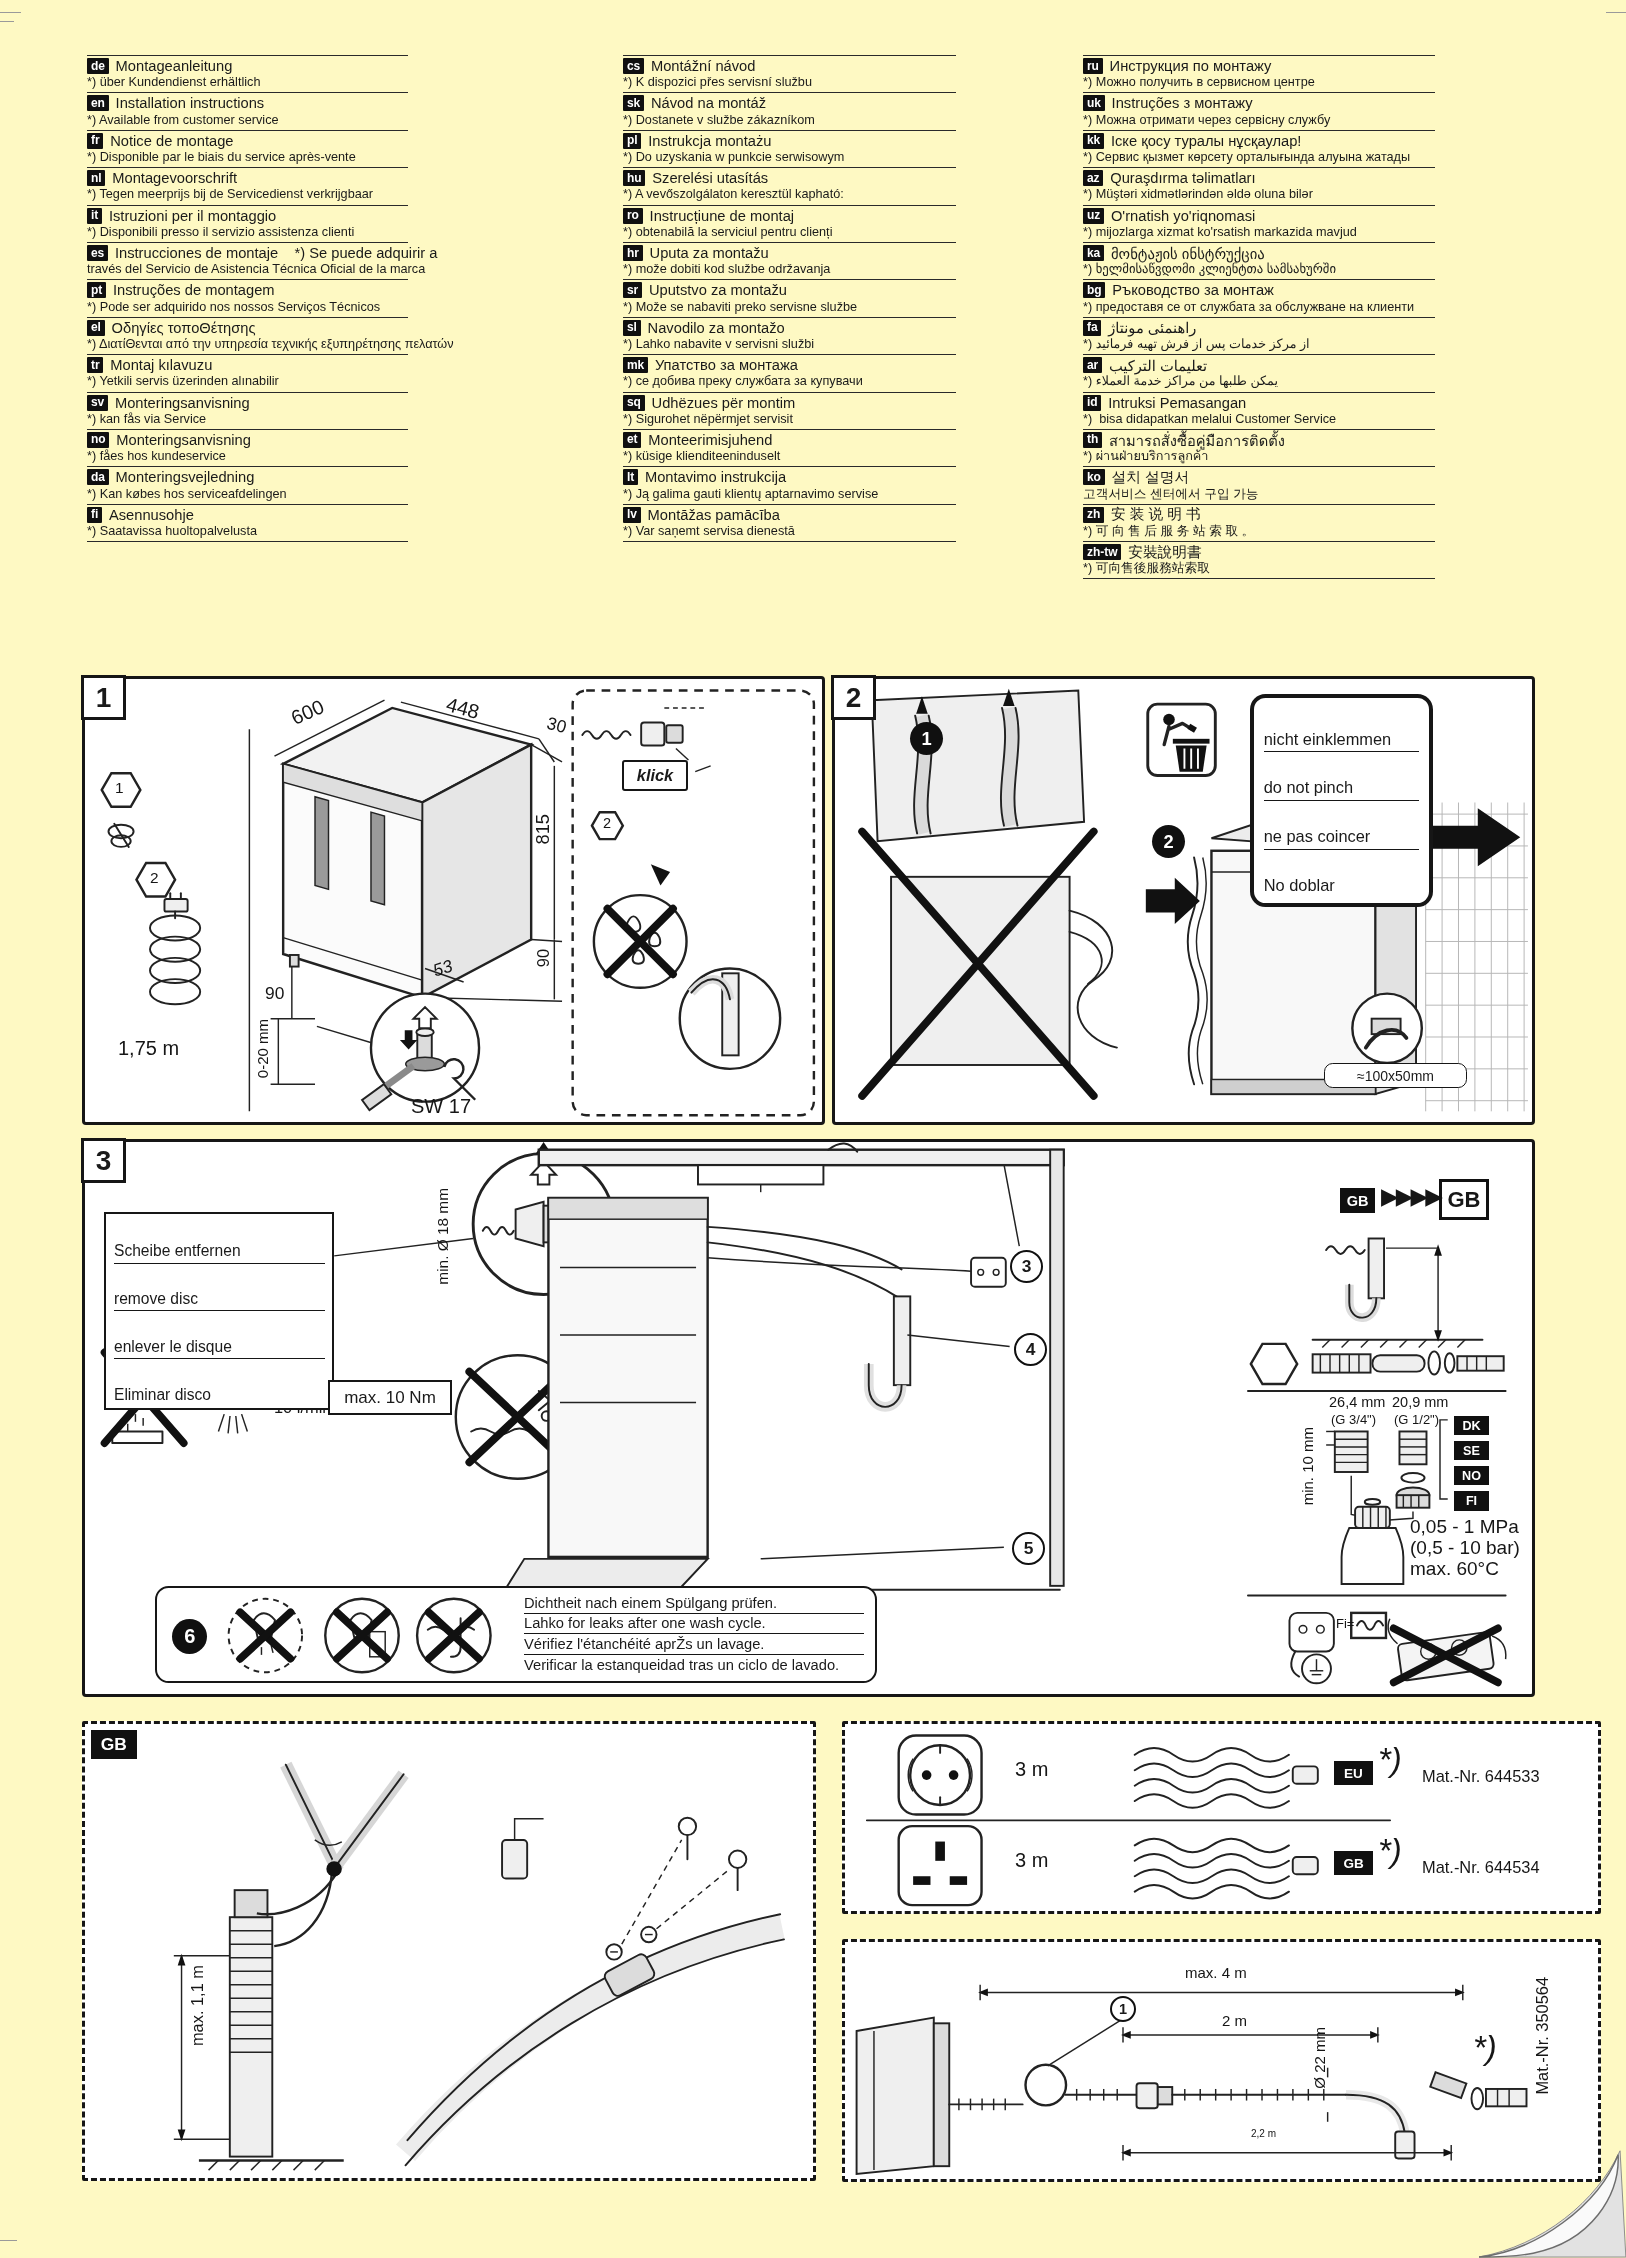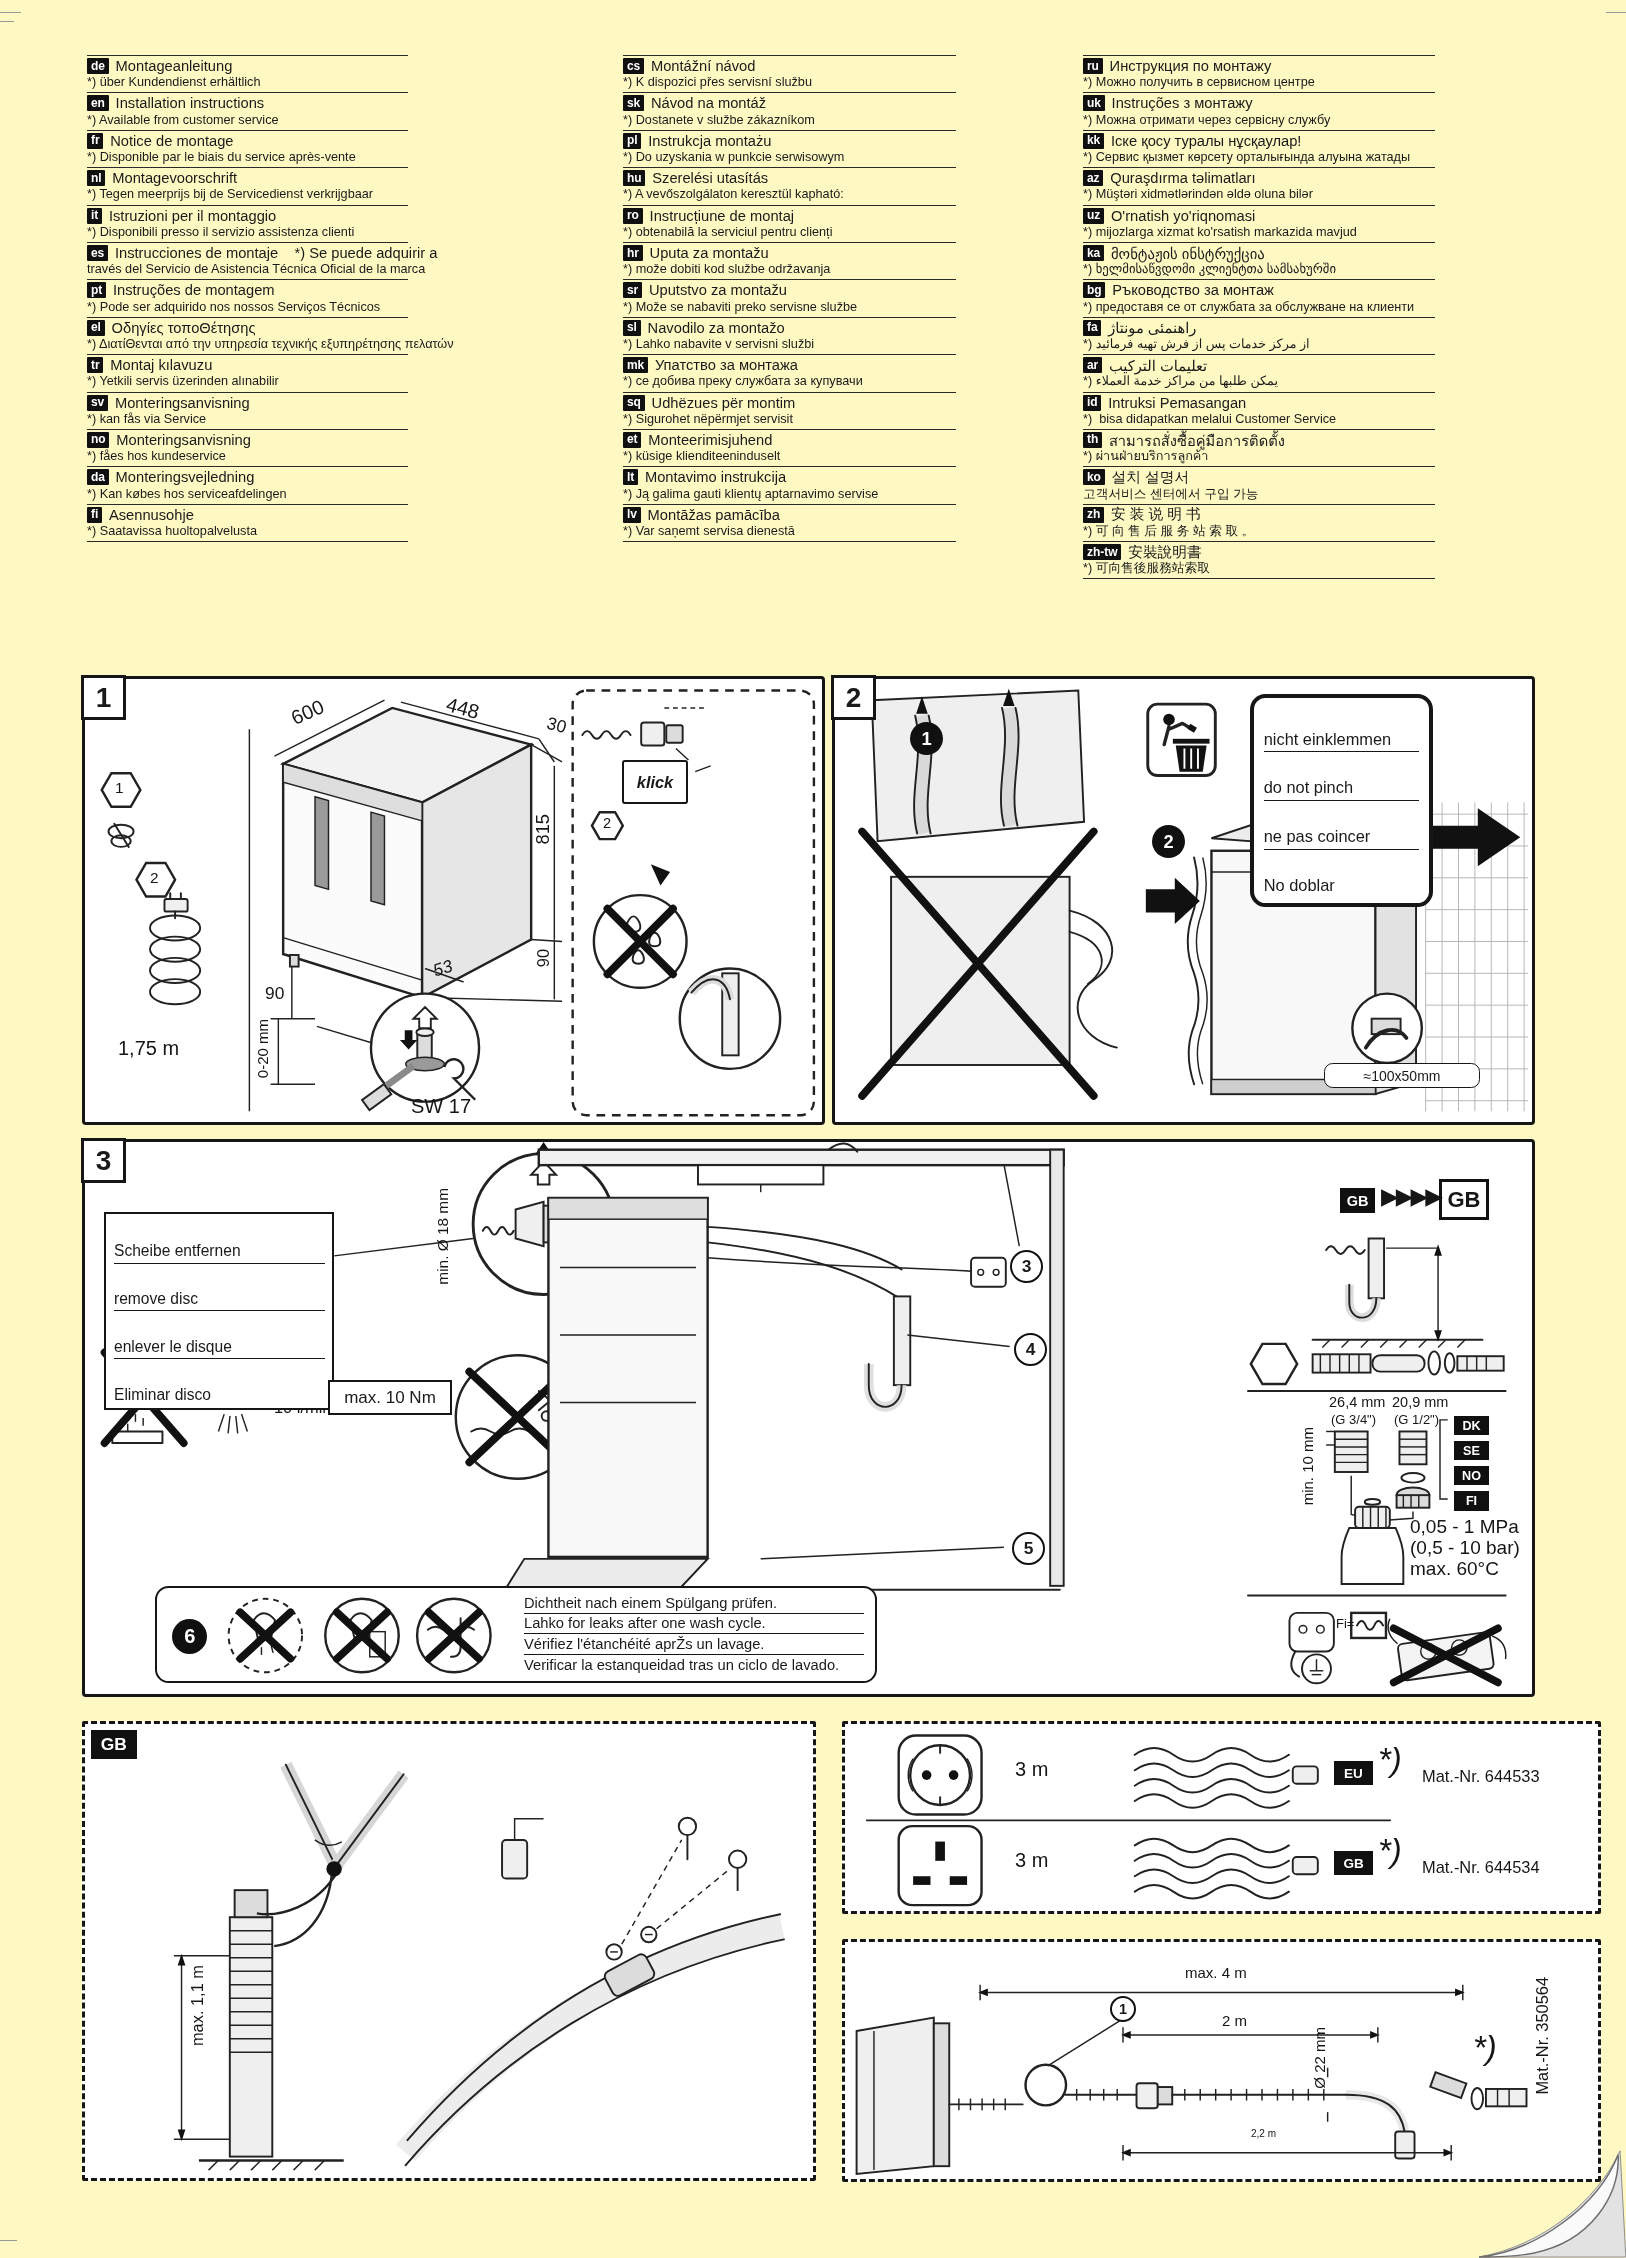--- a/index.html
+++ b/index.html
@@ -472,21 +472,21 @@
     <div class="txt vert" style="left:448px;top:135px;font-size:18.3px">815</div>
     <div class="txt vert" style="left:450px;top:270px;font-size:16.4px">90</div>
     <div class="txt" style="left:180px;top:305px;font-size:17.4px">90</div>
     <div class="txt" style="left:348px;top:280px;font-size:17.4px;font-style:italic;transform:rotate(-18deg)">53</div>
     <div class="txt vert" style="left:170px;top:340px;font-size:15px">0-20 mm</div>
     <div class="txt" style="left:326px;top:417px;font-size:20px">SW 17</div>
     <div class="txt" style="left:33px;top:359px;font-size:20px">1,75 m</div>
     <div class="txt" style="left:30px;top:101px;font-size:15.4px">1</div>
     <div class="txt" style="left:65px;top:191px;font-size:15.4px">2</div>
     <div class="txt" style="left:518px;top:137px;font-size:14.5px">2</div>
-    <div class="klick-box" style="left:537px;top:81px;width:66px;height:44px">
+    <div class="klick-box" style="left:537px;top:81px;width:66px;height:31px">
         <span>klick</span>
       </div>
   </section>
 
   <section class="panel" style="left:832px;top:676px;width:703px;height:449px">
     <div class="panel-num">2</div>
     <svg width="695" height="441" viewBox="0 0 720 457">
 
       <polygon class="fg" points="38,22 252,12 258,148 44,168"></polygon>
       <path d="M 92,160 C 82,120 100,80 90,38" style="stroke:#dadada;stroke-width:14;fill:none"></path>
@@ -550,21 +550,21 @@
     </svg>
     <div class="step-dot" style="left:75px;top:43px;width:33px;height:33px;font-size:18.3px">1</div>
     <div class="step-dot" style="left:317px;top:146px;width:33px;height:33px;font-size:18.3px">2</div>
     <div class="warn-box rule-list" style="left:415px;top:14.5px;width:183px">
 
     <div class="row">nicht einklemmen</div>
         <div class="row">do not pinch</div>
         <div class="row">ne pas coincer</div>
         <div class="row">No doblar</div>
       </div>
-    <div class="hole-label" style="left:489px;top:384px;width:156px;height:25px">
+    <div class="hole-label" style="left:489px;top:384px;width:143px;height:25px">
         <span>≈100x50mm</span>
       </div>
   </section>
 
   <section class="panel" style="left:82px;top:1139px;width:1453px;height:558px">
     <div class="panel-num">3</div>
     <svg width="1445" height="550" viewBox="0 0 1497 570">
 
       <polyline class="s15" points="470,12 950,12 968,108"></polyline>
       <line class="s15" x1="402" y1="100" x2="258" y2="118"></line>

